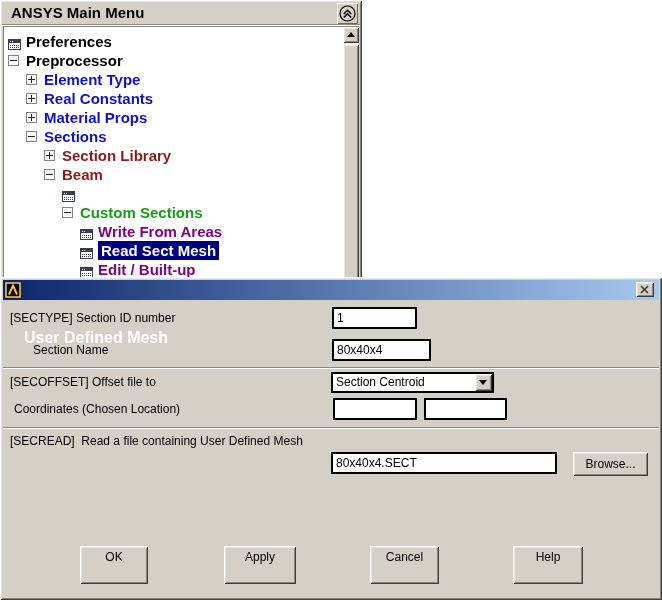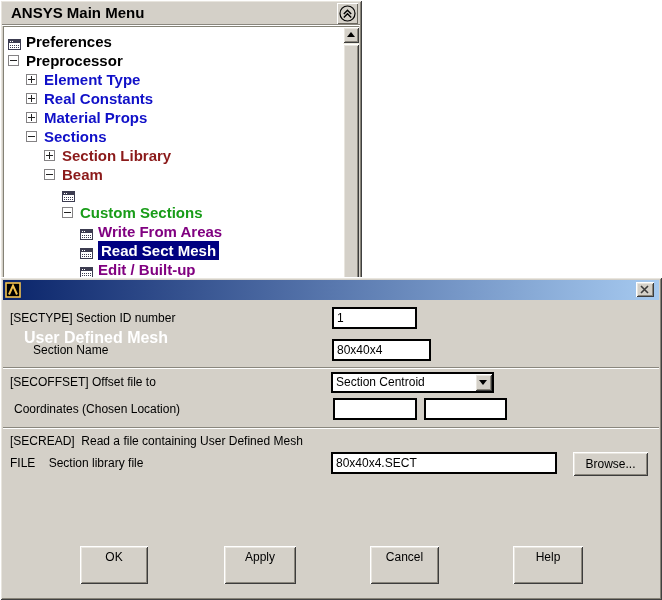--- a/index.html
+++ b/index.html
@@ -258,21 +258,20 @@
     </div>
 
     <span class="dlg-label row-lab" style="left:14px;top:121px;">Coordinates (Chosen Location)</span>
     <input class="tinput" style="left: 333px; top: 121px; width: 84px;" value="">
     <input class="tinput" style="left: 424px; top: 121px; width: 83px;" value="">
 
     <div class="groove" style="position:absolute;left:3px;right:3px;top:150px;"></div>
 
     <span class="dlg-label" style="left:10px;top:156px;height:16px;line-height:16px;">[SECREAD]  Read a file containing User Defined Mesh</span>
 
-    <span class="dlg-label row-lab" style="left:10px;top:175px;">FILE    Section library file</span>
     <input class="tinput" style="left: 331px; top: 175px; width: 226px;" value="80x40x4.SECT">
     <span id="browse-btn" class="btn">Browse...</span>
 
     <span class="dlg-btn btn" style="left:80px;top:269px;width:68px;">OK</span>
     <span class="dlg-btn btn" style="left:224px;top:269px;width:72px;">Apply</span>
     <span class="dlg-btn btn" style="left:370px;top:269px;width:69px;">Cancel</span>
     <span class="dlg-btn btn" style="left:513px;top:269px;width:70px;">Help</span>
   </div>
 
 </div>

